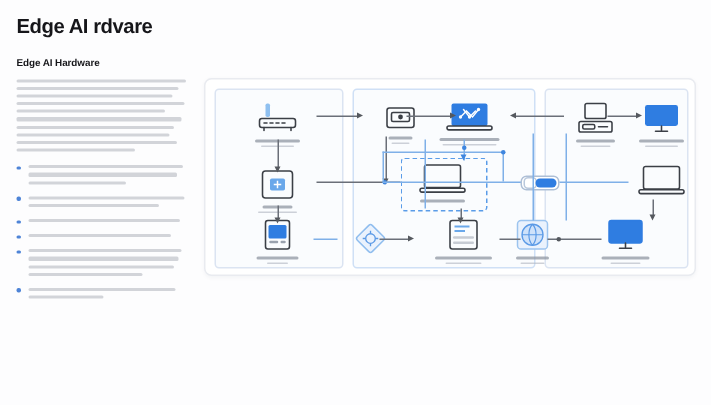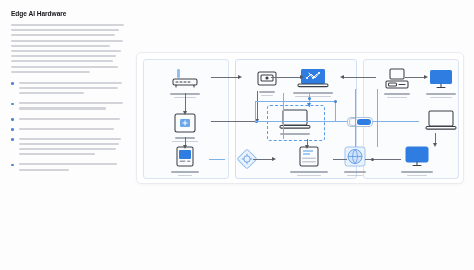--- a/index.html
+++ b/index.html
@@ -91,20 +91,21 @@
     border:1px solid #b9c8dc;margin-left:1px;}
   .toggle .tfill{position:absolute;right:1px;top:1px;width:14px;height:6px;
     border-radius:3px;background:#2f7de1;}
 </style>
 </head>
 <body>
 
 <div class="page">
 
   <div class="article">
+    <div class="title">Edge AI rdvare</div>
     <div class="subtitle">Edge AI Hardware</div>
     <div class="para" id="para-lines">
         <div class="line" style="width: 100%;"></div>
         <div class="line" style="width: 96%;"></div>
         <div class="line" style="width: 92%;"></div>
         <div class="line" style="width: 99%;"></div>
         <div class="line" style="width: 88%;"></div>
         <div class="line" style="width: 97%;"></div>
         <div class="line" style="width: 93%;"></div>
         <div class="line" style="width: 90%;"></div>

